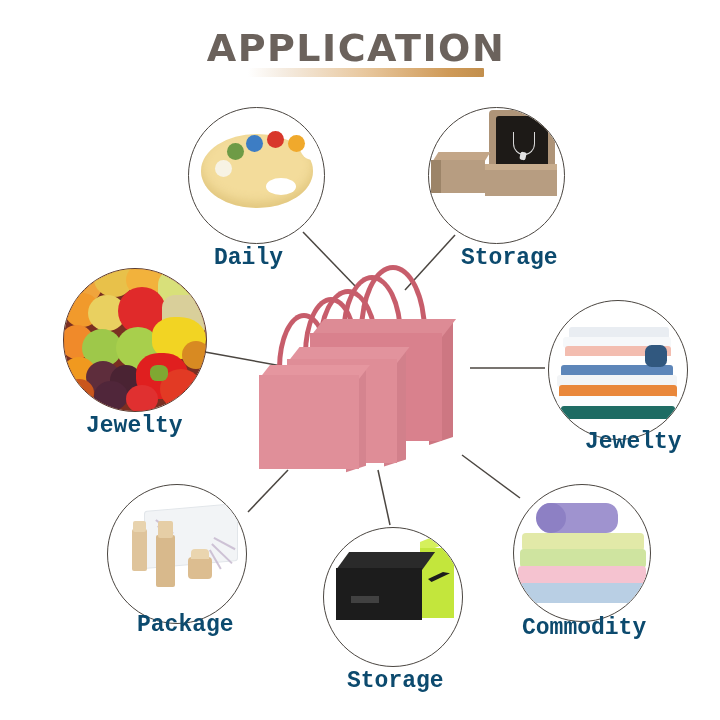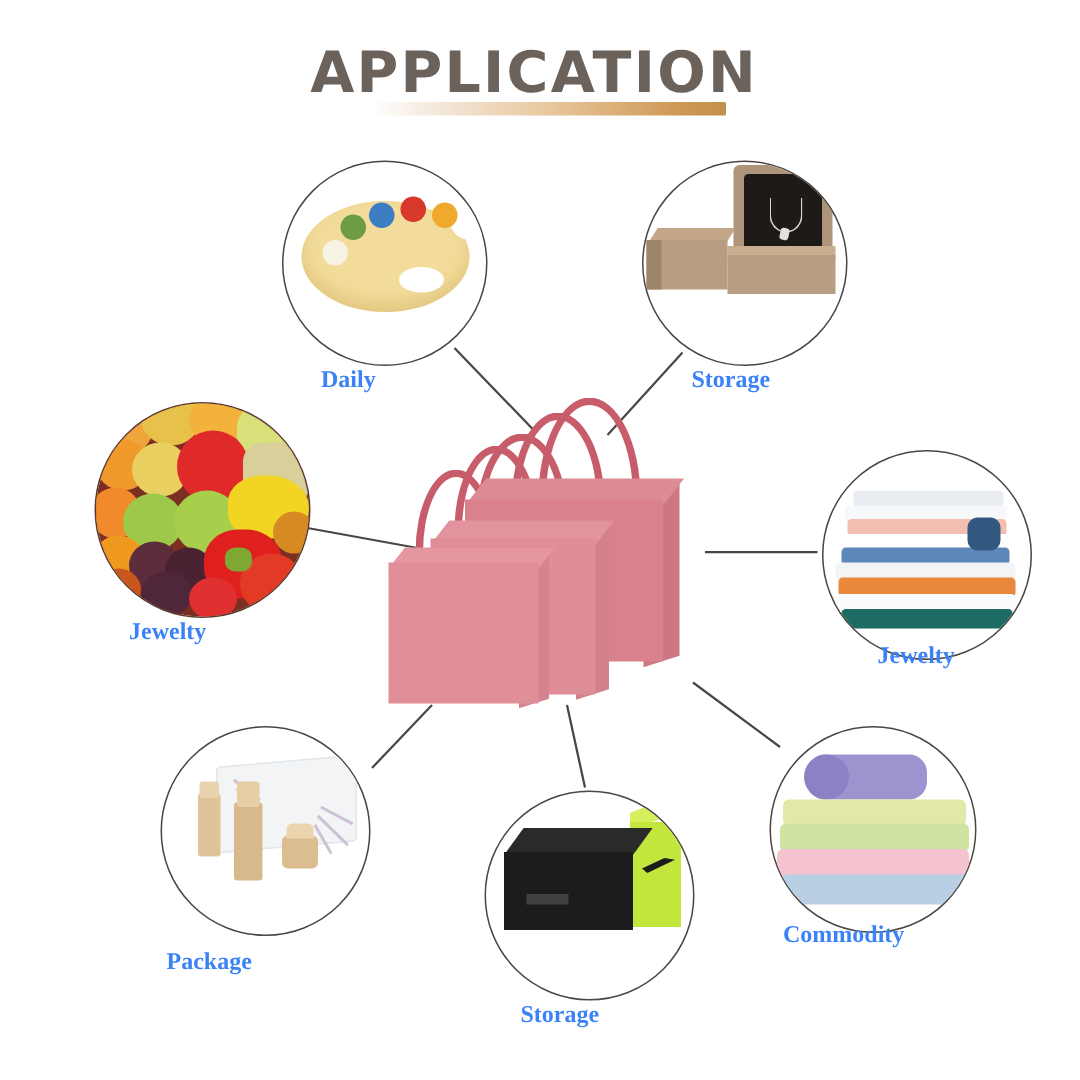--- a/index.html
+++ b/index.html
@@ -35,24 +35,24 @@
   .node{position:absolute;}
   .circle{
     position:absolute;border-radius:50%;
     border:1.6px solid #4b4641;
     overflow:hidden;
     background:#ffffff;
     box-sizing:border-box;
   }
   .label{
     position:absolute;
-    font-size:16px;font-weight:bold;
-    color:#3b82f6;
+    font-size:23px;font-weight:bold;
+    color:#0c4a6e;
     white-space:nowrap;
-    font-family:Liberation Serif, serif;
+    font-family:Liberation Mono, monospace;
   }
 
   
   .art{position:absolute;inset:0;}
 
   
   .palette{
     position:absolute;left:12px;top:26px;width:112px;height:74px;
     background:#f3dc9b;
     border-radius:56px/37px;
@@ -265,21 +265,21 @@
         <div class="btl" style="left:24px;top:44px;width:15px;height:42px;background:#dfc49b;"></div>
         <div class="cap" style="left:25px;top:36px;width:13px;height:11px;background:#e8d3ae;"></div>
 
         <div class="btl" style="left:48px;top:50px;width:19px;height:52px;background:#d8b98c;"></div>
         <div class="cap" style="left:50px;top:36px;width:15px;height:17px;background:#e6cea6;"></div>
 
         <div class="btl" style="left:80px;top:72px;width:24px;height:22px;background:#dcbd90;border-radius:4px;"></div>
         <div class="cap" style="left:83px;top:64px;width:18px;height:10px;background:#ead5af;border-radius:4px 4px 0 0;"></div>
       </div>
     </div>
-    <div class="label" style="left:111px;top:612px;margin-top:21px;">Package</div>
+    <div class="label" style="left:137px;top:612px;">Package</div>
   </div>
 
   <div class="bagwrap">
 
     <div class="handle" style="left:104px;top:10px;width:58px;height:62px;"></div>
     <div class="handle" style="left:86px;top:20px;width:52px;height:56px;"></div>
     <div class="handle" style="left:62px;top:34px;width:52px;height:56px;"></div>
     <div class="handle" style="left:48px;top:42px;width:46px;height:52px;"></div>
     <div class="handle" style="left:22px;top:58px;width:44px;height:50px;"></div>
 

